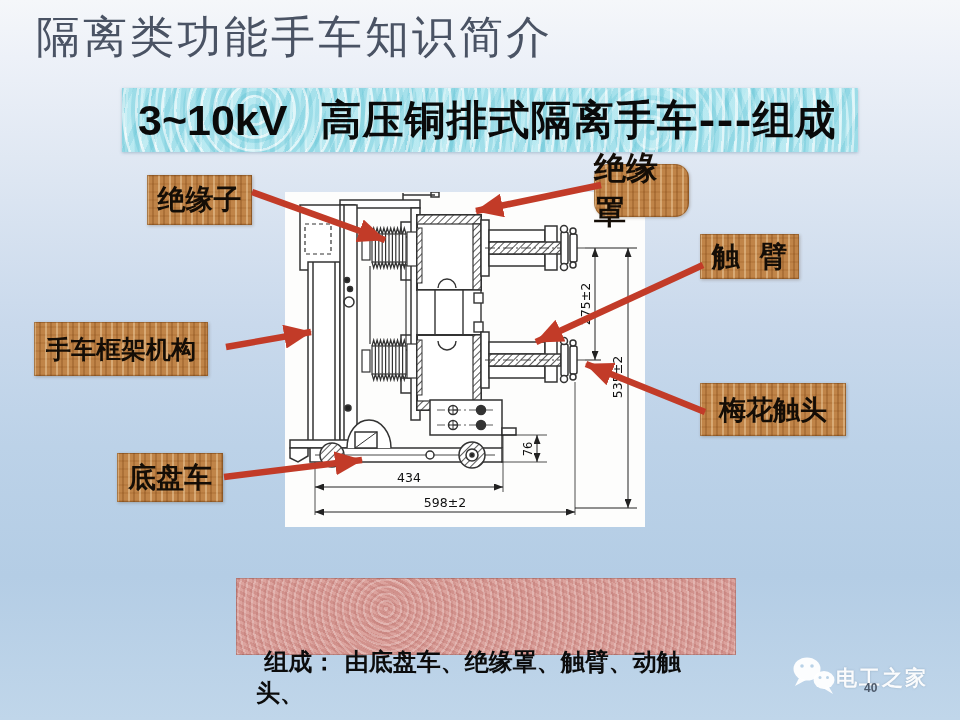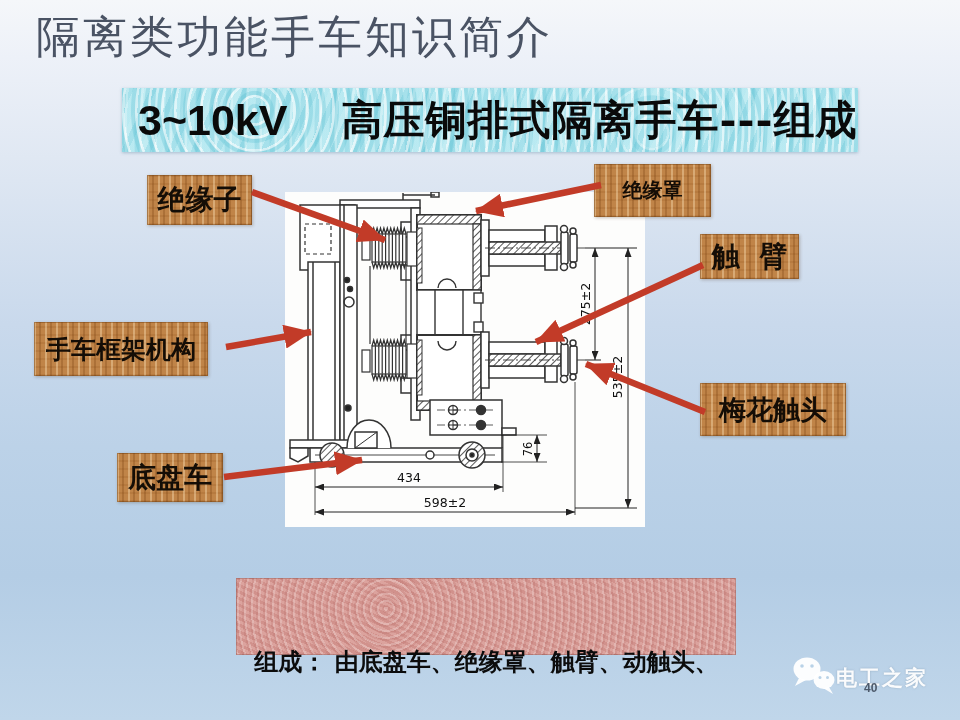--- a/index.html
+++ b/index.html
@@ -19,48 +19,48 @@
     left:122px;top:88px;width:736px;height:64px;
     background-color:#abe3ec;
     background-image:
       repeating-radial-gradient(circle at 18% 35%, rgba(255,255,255,.55) 0 2px, rgba(120,205,220,.45) 3px 6px, rgba(185,235,243,.25) 7px 13px),
       repeating-radial-gradient(circle at 72% 70%, rgba(255,255,255,.4) 0 2px, rgba(100,195,214,.35) 3px 7px, rgba(200,240,247,.2) 8px 15px),
       repeating-linear-gradient(115deg, rgba(255,255,255,.28) 0 5px, rgba(96,192,210,.28) 5px 11px, rgba(205,242,248,.3) 11px 21px);
     box-shadow:0 1px 3px rgba(60,110,140,.35);
     display:flex;align-items:center;padding:0 8px 0 16px;box-sizing:border-box;white-space:nowrap;
   }
   .header-voltage{font-family:"Liberation Sans","DejaVu Sans",sans-serif;font-size:43px;font-weight:700;color:#0a0a0a;}
-  .header-subject{font-family:"DejaVu Serif","Liberation Serif",serif;font-size:41px;font-weight:700;color:#0a0a0a;margin-left:54px;letter-spacing:1px;}
+  .header-subject{font-family:"DejaVu Serif","Liberation Serif",serif;font-size:41px;font-weight:700;color:#0a0a0a;margin-left:33px;letter-spacing:1px;}
   
   .drawing-area{left:285px;top:192px;width:360px;height:335px;background:#fdfdfc;}
   
   .wood-label{
     background-color:#c08448;
     background-image:
       repeating-linear-gradient(90deg, rgba(255,231,190,.38) 0 2px, rgba(0,0,0,0) 2px 5px, rgba(118,62,14,.28) 5px 7px, rgba(0,0,0,0) 7px 11px),
       repeating-linear-gradient(0deg, rgba(146,84,28,.2) 0 2px, rgba(0,0,0,0) 2px 8px);
     box-shadow:inset 0 0 0 1px rgba(110,62,18,.45), 1px 1px 3px rgba(80,60,40,.3);
     display:flex;align-items:center;justify-content:center;
     font-family:"DejaVu Serif","Liberation Serif",serif;font-weight:700;color:#140d06;
   }
   .lbl-insulator{left:147px;top:175px;width:105px;height:50px;font-size:28px;}
-  .lbl-cover{left:594px;top:164px;width:117px;height:53px;font-size:20px;}
+  .lbl-cover{left:594px;top:164px;width:95px;height:53px;font-size:32px;border-radius:14px;}
   .lbl-arm{left:700px;top:234px;width:99px;height:45px;font-size:28px;white-space:pre;}
   .lbl-plum{left:700px;top:383px;width:146px;height:53px;font-size:27px;}
   .lbl-frame{left:34px;top:322px;width:174px;height:54px;font-size:25px;}
   .lbl-chassis{left:117px;top:453px;width:106px;height:49px;font-size:28px;}
   
   .comp-box{
     left:236px;top:578px;width:500px;height:77px;box-sizing:border-box;
     background-color:#d89a94;
     background-image:
       repeating-radial-gradient(circle at 30% 40%, rgba(255,255,255,.2) 0 2px, rgba(168,88,84,.16) 2px 4px, rgba(0,0,0,0) 4px 7px),
       repeating-linear-gradient(25deg, rgba(255,255,255,.09) 0 3px, rgba(150,70,70,.1) 3px 6px);
     box-shadow:inset 0 0 0 1px rgba(140,80,76,.4);
-    padding:7px 10px 0 10px;
+    padding:7px 10px 0 20px;
     font-family:"DejaVu Sans","Liberation Sans",sans-serif;font-weight:700;
     font-size:24px;line-height:31px;color:#0c0c0c;white-space:pre-wrap;
   }
   
   .arrow-layer{left:0;top:0;width:960px;height:720px;pointer-events:none;z-index:6;}
   .label-layer-z{z-index:5;}
   
   .brand-text{
     left:836px;top:664px;font-size:21px;font-weight:700;letter-spacing:2px;
     color:rgba(255,255,255,.95);text-shadow:0 0 2px rgba(110,135,160,.55);

